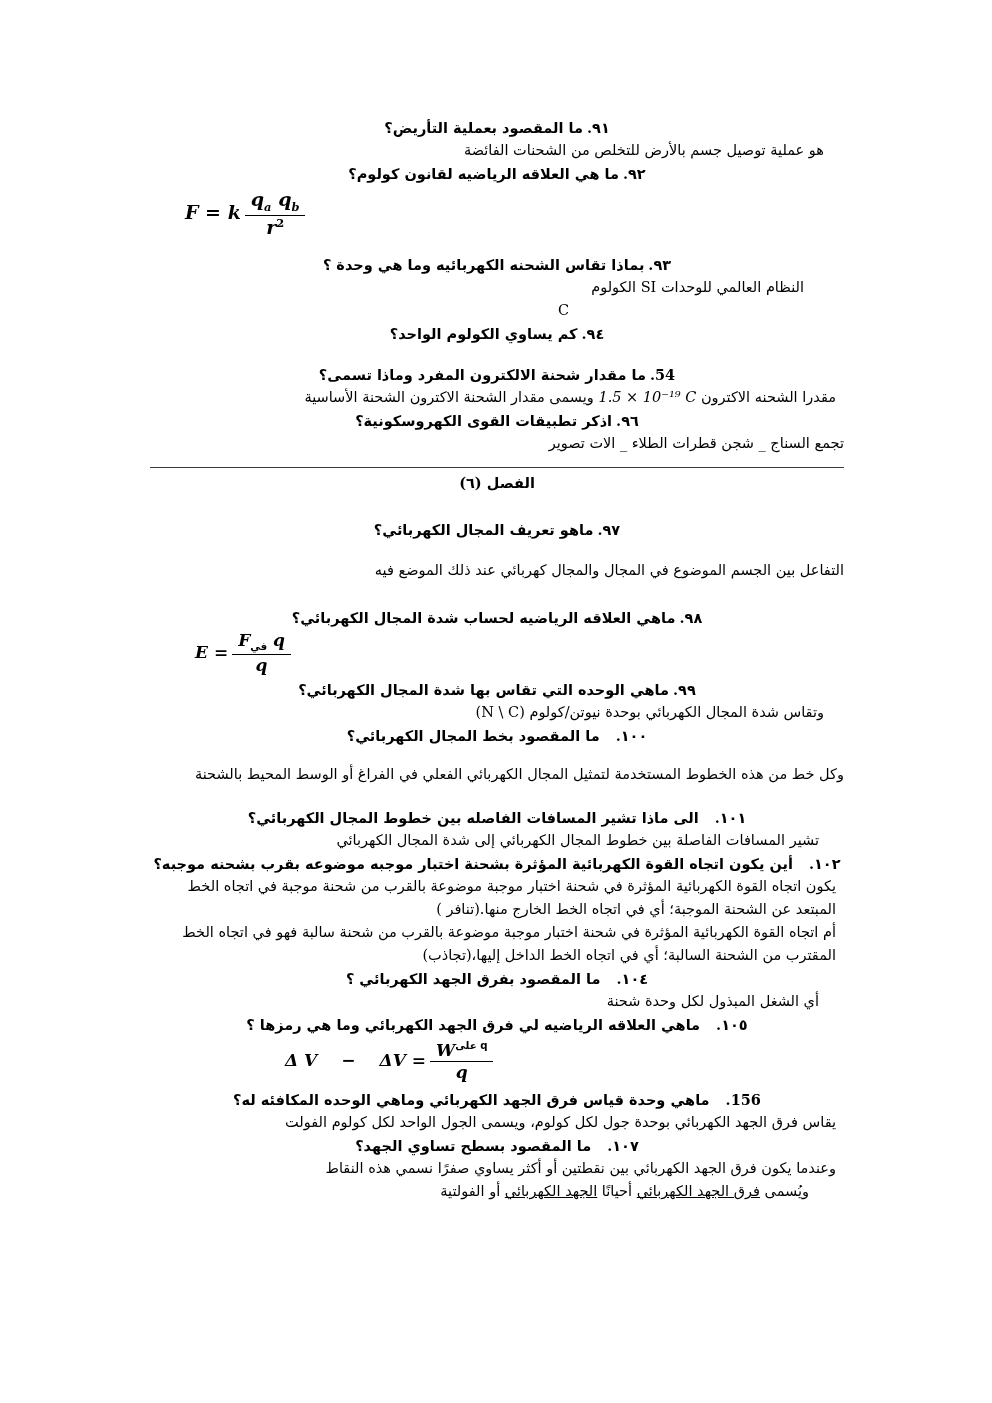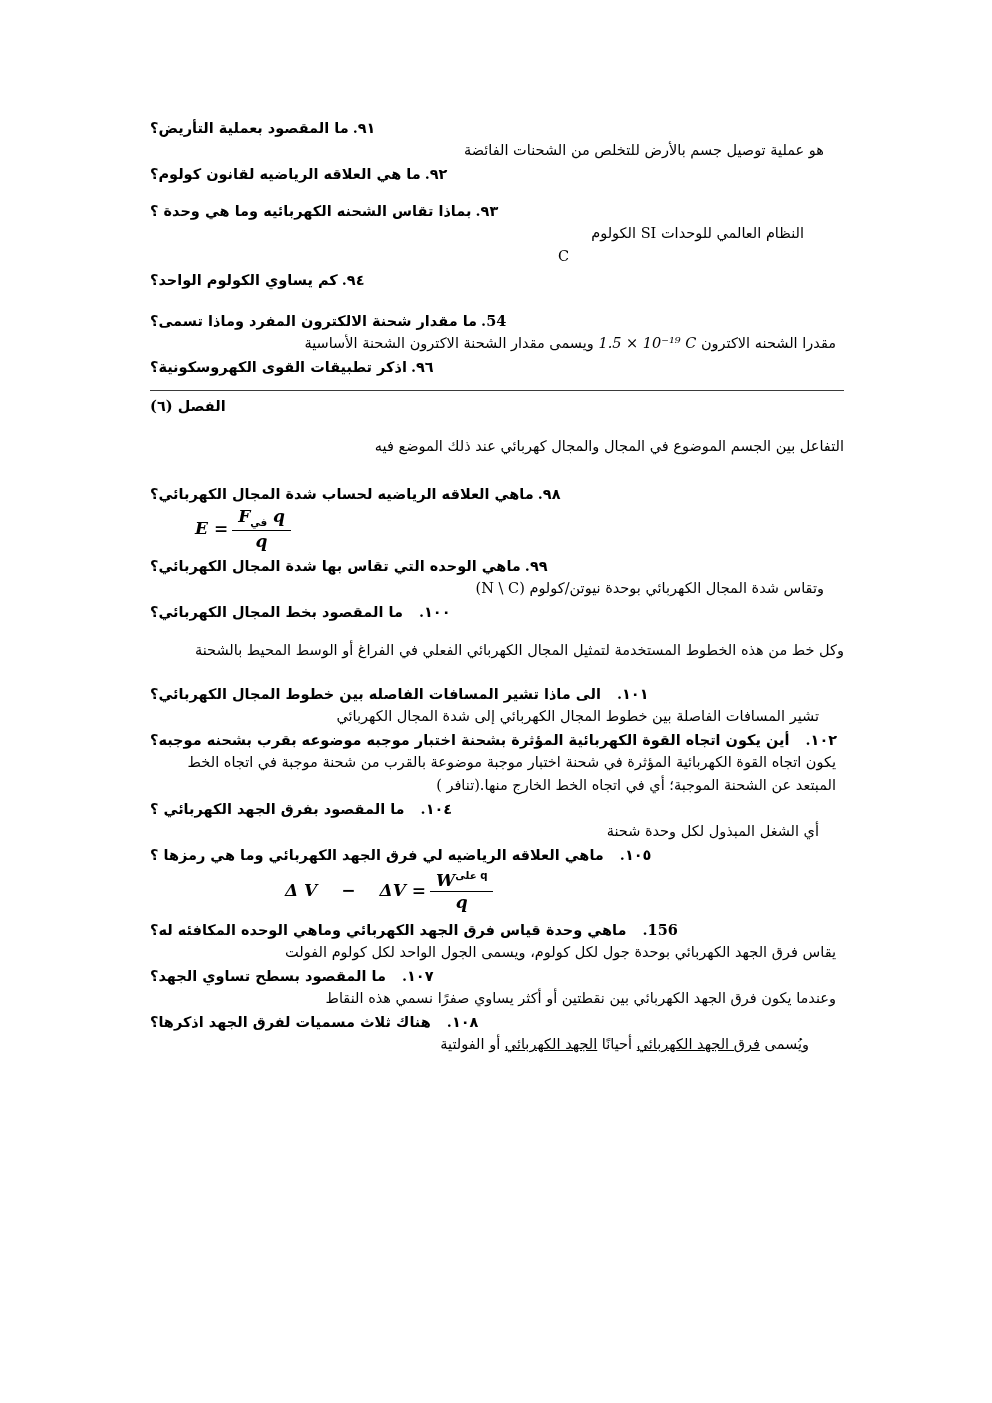--- a/index.html
+++ b/index.html
@@ -4,21 +4,21 @@
 <style>
   * { margin:0; padding:0; box-sizing:border-box; }
   html, body { background:#ffffff; }
   body {
     width:992px; height:1403px; overflow:hidden;
     font-family:"DejaVu Serif","DejaVu Sans",serif;
     color:#000; direction:rtl;
   }
   .page { padding:116px 148px 0 150px; font-size:14.5px; }
 
-  .q { font-weight:bold; text-align:left; line-height:23px; }
+  .q { font-weight:bold; text-align:center; line-height:23px; }
   .q .qnum { margin-left:4px; }
   .q .qnum.wide { margin-left:16px; }
   .a { text-align:right; line-height:23px; }
 
   .ind8   { padding-right:8px; }
   .ind20  { padding-right:20px; }
   .ind25  { padding-right:25px;text-align:right; }
   .ind35  { padding-right:35px; }
   .ind40  { padding-right:40px; }
   .ind275 { padding-right:275px; }
@@ -53,35 +53,42 @@
 </style>
 </head>
 <body>
 
 <div class="page">
 
   <div class="q"><span class="qnum">٩١.</span><span>ما المقصود بعملية التأريض؟</span></div>
   <div class="a ind20">هو عملية توصيل جسم بالأرض للتخلص من الشحنات الفائضة</div>
 
   <div class="q"><span class="qnum">٩٢.</span><span>ما هي العلاقه الرياضيه لقانون كولوم؟</span></div>
+  <div class="formula f-coulomb">
+    <span class="f-inner">
+      <span class="f-it">F = k</span><span class="frac"><span class="num"><span class="f-it">q</span><sub class="f-it">a</sub> <span class="f-it">q</span><sub class="f-it">b</sub></span><span class="den"><span class="f-it">r</span><sup>2</sup></span></span>
+    </span>
+  </div>
 
   <div class="q mt14"><span class="qnum">٩٣.</span><span>بماذا تقاس الشحنه الكهربائيه وما هي وحدة ؟</span></div>
   <div class="a ind40">النظام العالمي للوحدات SI الكولوم</div>
   <div class="a ind275">C</div>
 
   <div class="q"><span class="qnum">٩٤.</span><span>كم يساوي الكولوم الواحد؟</span></div>
 
   <div class="q mt18"><span class="qnum">54.</span><span>ما مقدار شحنة الالكترون المفرد وماذا تسمى؟</span></div>
   <div class="a ind8"><span>مقدرا الشحنه الاكترون</span> <span class="mathtxt">1.5 × 10⁻¹⁹ C</span> <span>ويسمى مقدار الشحنة الاكترون الشحنة الأساسية</span></div>
 
   <div class="q"><span class="qnum">٩٦.</span><span>اذكر تطبيقات القوى الكهروسكونية؟</span></div>
+  <div class="a">تجمع السناج _ شجن قطرات الطلاء _ الات تصوير</div>
 
   <div class="divider"></div>
   <div class="q chapter">الفصل (٦)</div>
 
+  <div class="q mt24"><span class="qnum">٩٧.</span><span>ماهو تعريف المجال الكهربائي؟</span></div>
   <div class="a mt18">التفاعل بين الجسم الموضوع في المجال والمجال كهربائي عند ذلك الموضع فيه</div>
 
   <div class="q mt24"><span class="qnum">٩٨.</span><span>ماهي العلاقه الرياضيه لحساب شدة المجال الكهربائي؟</span></div>
   <div class="formula f-efield">
     <span class="f-inner">
       <span class="f-it">E =</span><span class="frac"><span class="num"><span class="f-it">F</span><sub class="ar-small">في</sub> <span class="f-it">q</span></span><span class="den"><span class="f-it">q</span></span></span>
     </span>
   </div>
 
   <div class="q"><span class="qnum">٩٩.</span><span>ماهي الوحده التي تقاس بها شدة المجال الكهربائي؟</span></div>
@@ -89,33 +96,33 @@
 
   <div class="q"><span class="qnum wide">١٠٠.</span><span>ما المقصود بخط المجال الكهربائي؟</span></div>
   <div class="a mt16">وكل خط من هذه الخطوط المستخدمة لتمثيل المجال الكهربائي الفعلي في الفراغ أو الوسط المحيط بالشحنة</div>
 
   <div class="q mt20"><span class="qnum wide">١٠١.</span><span>الى ماذا تشير المسافات الفاصله بين خطوط المجال الكهربائي؟</span></div>
   <div class="a ind25">تشير المسافات الفاصلة بين خطوط المجال الكهربائي إلى شدة المجال الكهربائي</div>
 
   <div class="q"><span class="qnum wide">١٠٢.</span><span>أين يكون اتجاه القوة الكهربائية المؤثرة بشحنة اختبار موجبه موضوعه بقرب بشحنه موجبه؟</span></div>
   <div class="a ind8">يكون اتجاه القوة الكهربائية المؤثرة في شحنة اختبار موجبة موضوعة بالقرب من شحنة موجبة في اتجاه الخط المبتعد عن الشحنة الموجبة؛ أي في اتجاه الخط الخارج منها.(تنافر )</div>
 
+  <div class="a ind8">أم اتجاه القوة الكهربائية المؤثرة في شحنة اختبار موجبة موضوعة بالقرب من شحنة سالبة فهو في اتجاه الخط المقترب من الشحنة السالبة؛ أي في اتجاه الخط الداخل إليها،(تجاذب)</div>
 
   <div class="q"><span class="qnum wide">١٠٤.</span><span>ما المقصود بفرق الجهد الكهربائي ؟</span></div>
   <div class="a ind25">أي الشغل المبذول لكل وحدة شحنة</div>
 
   <div class="q"><span class="qnum wide">١٠٥.</span><span>ماهي العلاقه الرياضيه لي فرق الجهد الكهربائي وما هي رمزها ؟</span></div>
   <div class="formula f-dv">
     <span class="f-inner">
       <span class="f-it">Δ V</span><span class="dash">−</span><span class="f-it">ΔV =</span><span class="frac"><span class="num"><span class="f-it">W</span><sup class="ar-small">على q</sup></span><span class="den"><span class="f-it">q</span></span></span>
     </span>
   </div>
 
   <div class="q"><span class="qnum wide">156.</span><span>ماهي وحدة قياس فرق الجهد الكهربائي وماهي الوحده المكافئه له؟</span></div>
   <div class="a ind8">يقاس فرق الجهد الكهربائي بوحدة جول لكل كولوم، ويسمى الجول الواحد لكل كولوم الفولت</div>
 
   <div class="q"><span class="qnum wide">١٠٧.</span><span>ما المقصود بسطح تساوي الجهد؟</span></div>
   <div class="a ind8">وعندما يكون فرق الجهد الكهربائي بين نقطتين أو أكثر يساوي صفرًا نسمي هذه النقاط</div>
 
-  <div class="q"><span class="qnum wide">١٠٨.</span><span>هناك ثلاث مسميات لفرق الجهد اذكرها؟</span></div>
   <div class="a ind35"><span>ويُسمى </span><span class="ul">فرق الجهد الكهربائي</span><span> أحيانًا </span><span class="ul">الجهد الكهربائي</span><span> أو الفولتية</span></div>
 
 </div>
 
 </body></html>

